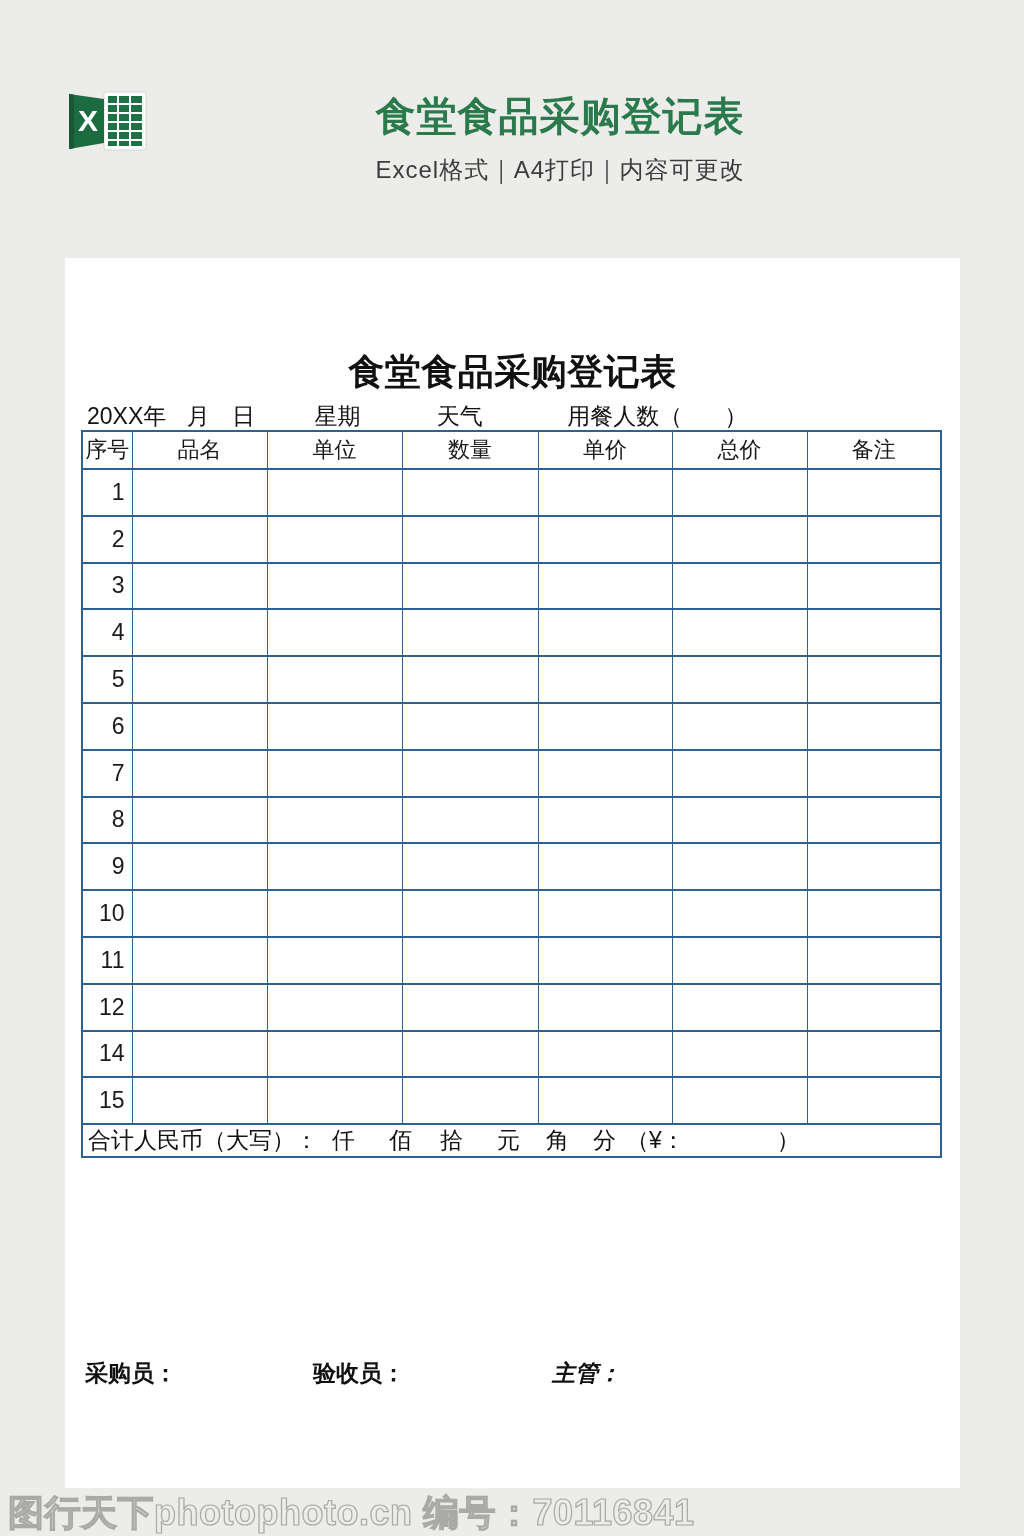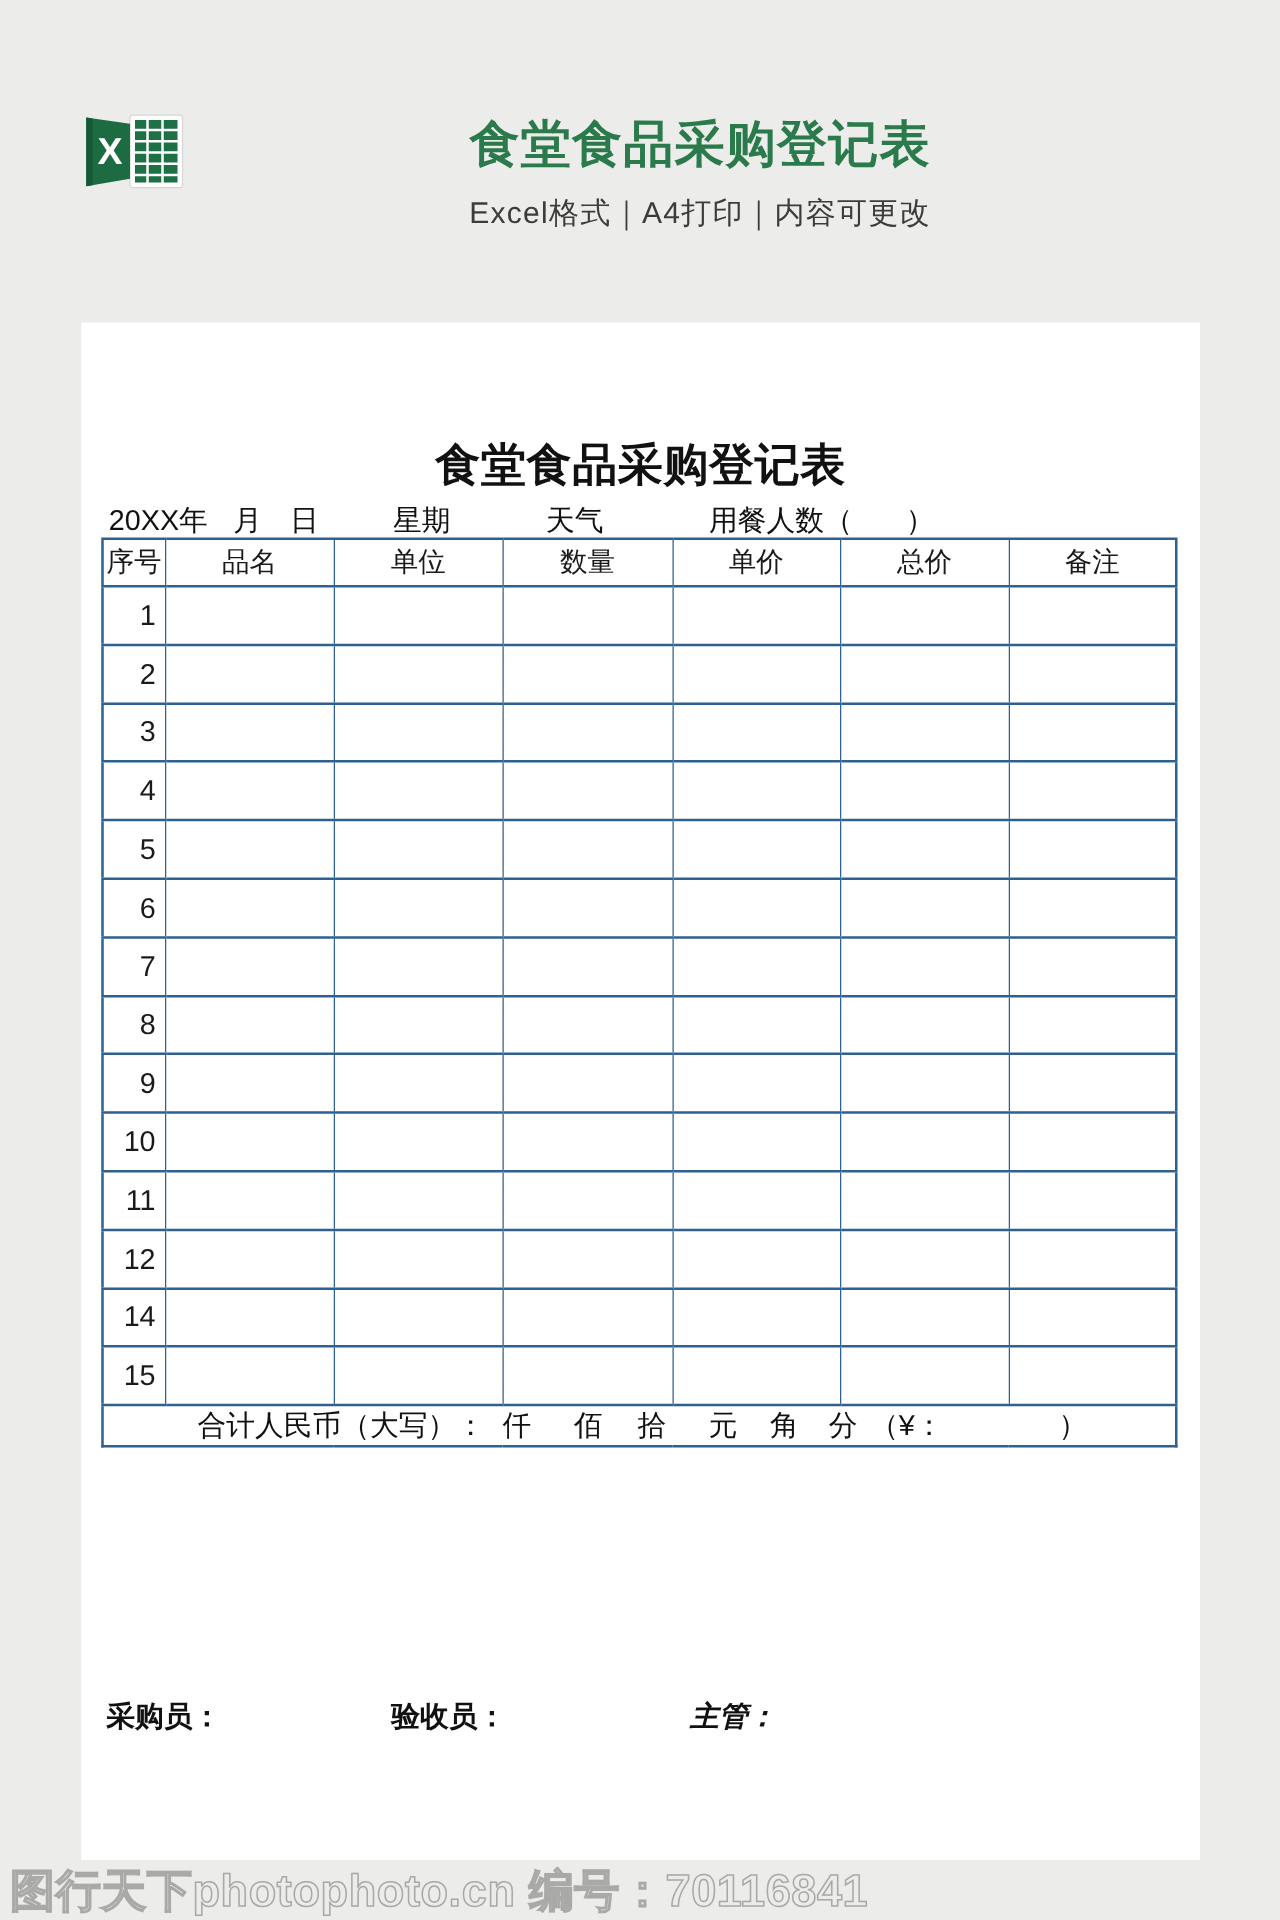--- a/index.html
+++ b/index.html
@@ -68,21 +68,21 @@
   }
   table.purchase tbody td { height: 44.8px; vertical-align: middle; }
   table.purchase tbody td.col-no {
     text-align: right; padding-right: 7px; font-size: 23px; color: #1a1a1a;
   }
   table.purchase tfoot td {
     height: 31px; border-width: 2px; vertical-align: middle;
   }
   .total-flex {
     display: flex; align-items: center; font-size: 23px; color: #111111;
-    padding-left: 5px; white-space: nowrap; justify-content: center;
+    padding-left: 5px; white-space: nowrap;
   }
   .u-qian { margin-left: 14px; }
   .u-bai  { margin-left: 34px; }
   .u-shi  { margin-left: 28px; }
   .u-yuan { margin-left: 34px; }
   .u-jiao { margin-left: 26px; }
   .u-fen  { margin-left: 24px; }
   .cur-open  { margin-left: 10px; }
   .cur-close { margin-left: 92px; }
 

